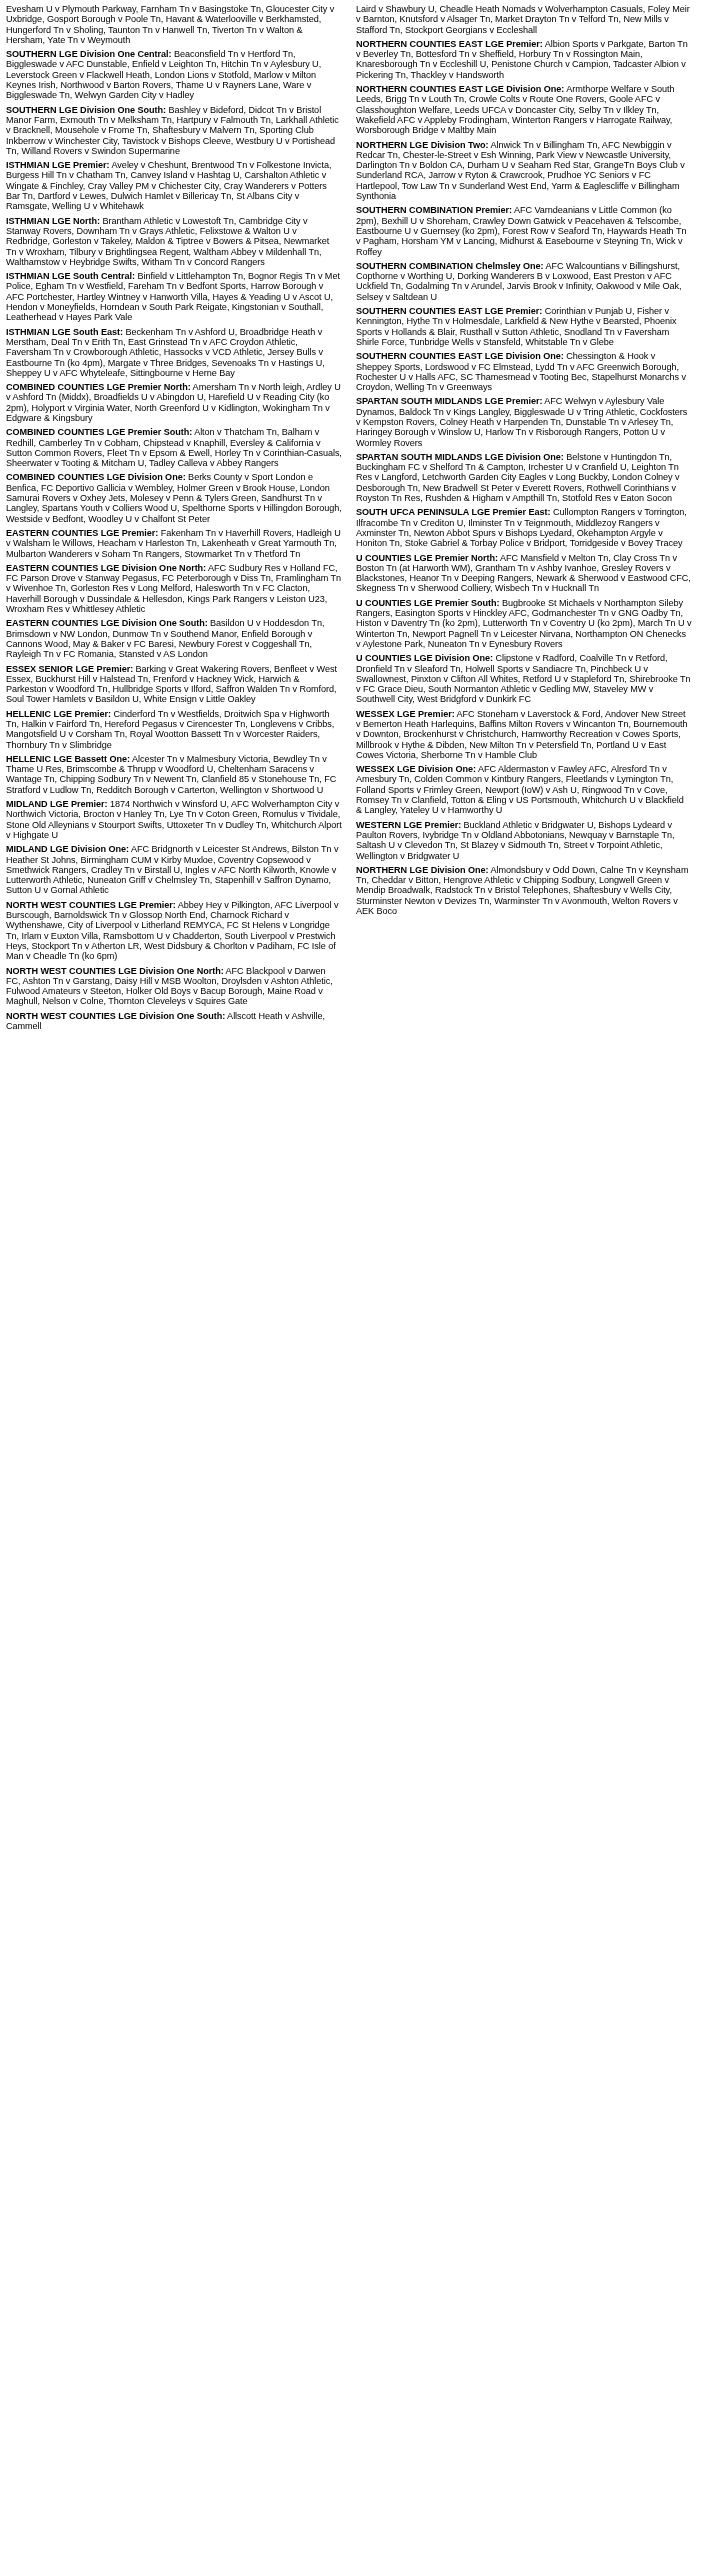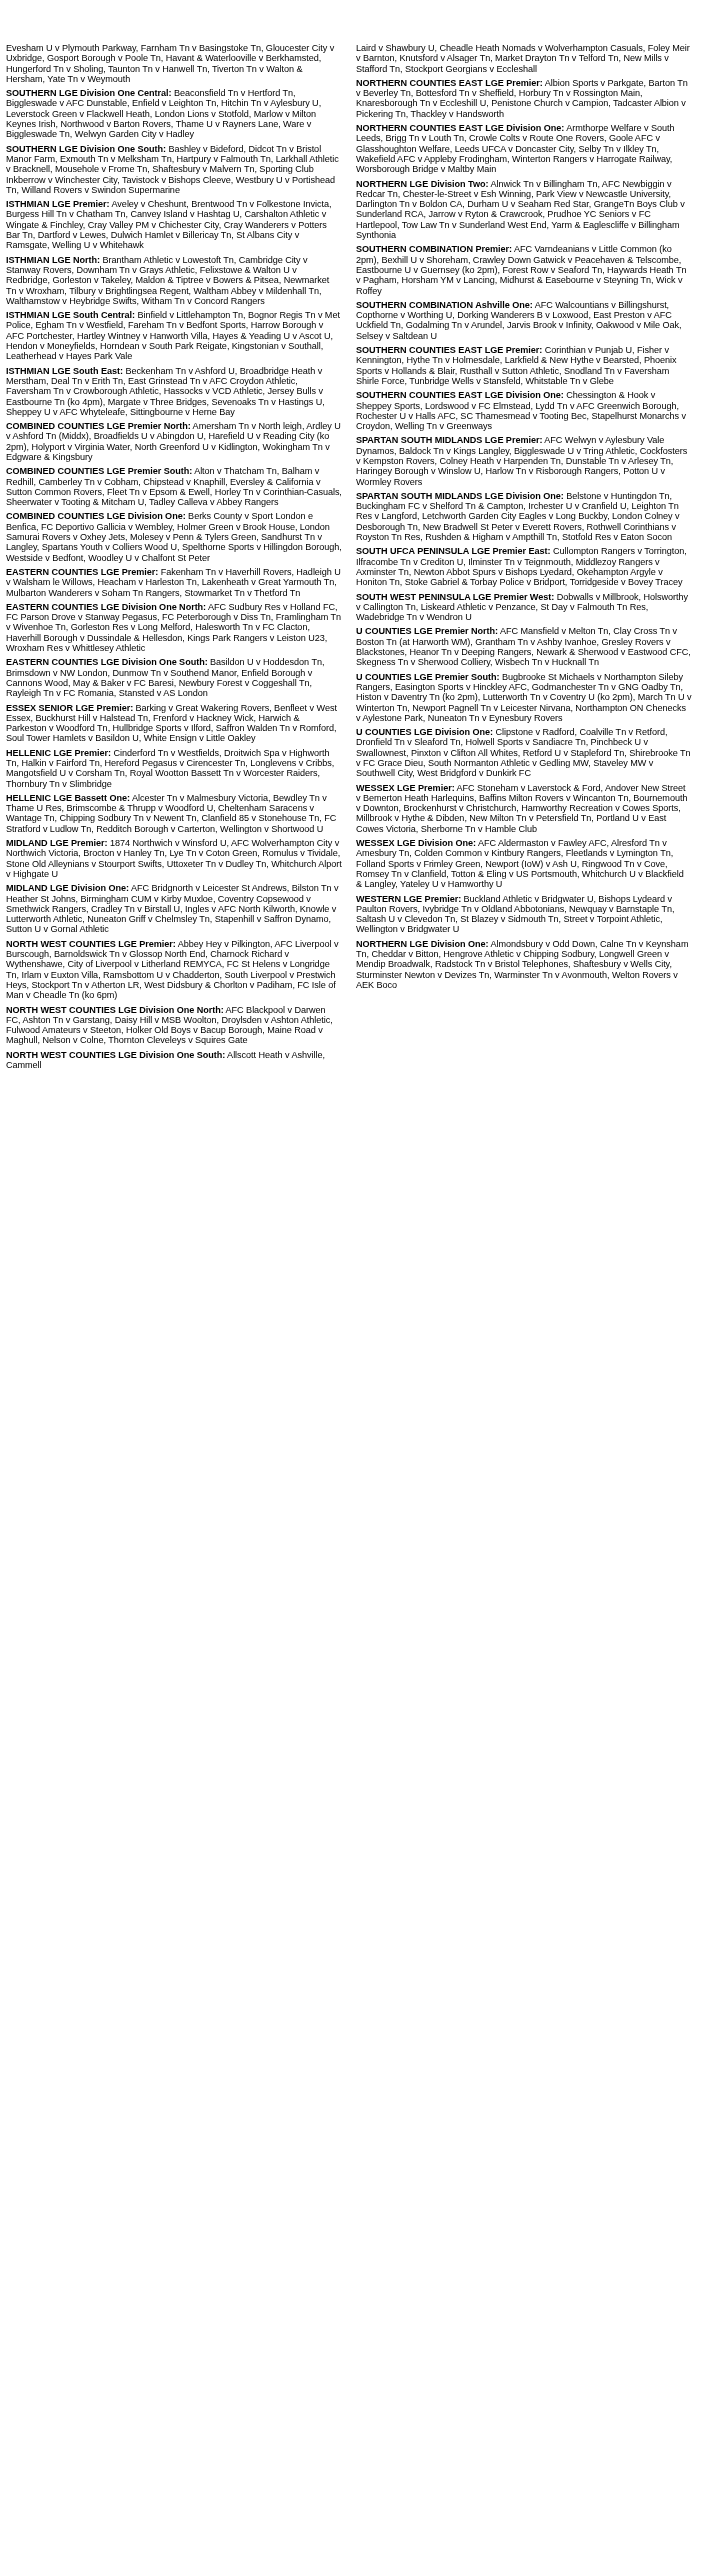--- a/index.html
+++ b/index.html
@@ -6,21 +6,20 @@
   body{
     width:711px;
     background:#ffffff;
     font-family:"Liberation Sans", sans-serif;
     color:#000000;
   }
   .page{
     width:711px;
     box-sizing:border-box;
     padding:4px 6px 10px 6px;
-    margin-top:39px;
   }
   .cols{
     display:flex;
     gap:14px;
     align-items:flex-start;
   }
   .col{
     width:336px;
     flex:0 0 336px;
   }
@@ -70,27 +69,26 @@
       <div class="block para"><span class="hdr">NORTH WEST COUNTIES LGE Division One North:</span><span class="body"> AFC Blackpool v Darwen FC, Ashton Tn v Garstang, Daisy Hill v MSB Woolton, Droylsden v Ashton Athletic, Fulwood Amateurs v Steeton, Holker Old Boys v Bacup Borough, Maine Road v Maghull, Nelson v Colne, Thornton Cleveleys v Squires Gate</span></div>
       <div class="block para"><span class="hdr">NORTH WEST COUNTIES LGE Division One South:</span><span class="body"> Allscott Heath v Ashville, Cammell</span></div>
     </div>
 
     <div class="col">
       <div class="block para"><span class="hdr"></span><span class="body">Laird v Shawbury U, Cheadle Heath Nomads v Wolverhampton Casuals, Foley Meir v Barnton, Knutsford v Alsager Tn, Market Drayton Tn v Telford Tn, New Mills v Stafford Tn, Stockport Georgians v Eccleshall</span></div>
       <div class="block para"><span class="hdr">NORTHERN COUNTIES EAST LGE Premier:</span><span class="body"> Albion Sports v Parkgate, Barton Tn v Beverley Tn, Bottesford Tn v Sheffield, Horbury Tn v Rossington Main, Knaresborough Tn v Eccleshill U, Penistone Church v Campion, Tadcaster Albion v Pickering Tn, Thackley v Handsworth</span></div>
       <div class="block para"><span class="hdr">NORTHERN COUNTIES EAST LGE Division One:</span><span class="body"> Armthorpe Welfare v South Leeds, Brigg Tn v Louth Tn, Crowle Colts v Route One Rovers, Goole AFC v Glasshoughton Welfare, Leeds UFCA v Doncaster City, Selby Tn v Ilkley Tn, Wakefield AFC v Appleby Frodingham, Winterton Rangers v Harrogate Railway, Worsborough Bridge v Maltby Main</span></div>
       <div class="block para"><span class="hdr">NORTHERN LGE Division Two:</span><span class="body"> Alnwick Tn v Billingham Tn, AFC Newbiggin v Redcar Tn, Chester-le-Street v Esh Winning, Park View v Newcastle University, Darlington Tn v Boldon CA, Durham U v Seaham Red Star, GrangeTn Boys Club v Sunderland RCA, Jarrow v Ryton &amp; Crawcrook, Prudhoe YC Seniors v FC Hartlepool, Tow Law Tn v Sunderland West End, Yarm &amp; Eaglescliffe v Billingham Synthonia</span></div>
       <div class="block para"><span class="hdr">SOUTHERN COMBINATION Premier:</span><span class="body"> AFC Varndeanians v Little Common (ko 2pm), Bexhill U v Shoreham, Crawley Down Gatwick v Peacehaven &amp; Telscombe, Eastbourne U v Guernsey (ko 2pm), Forest Row v Seaford Tn, Haywards Heath Tn v Pagham, Horsham YM v Lancing, Midhurst &amp; Easebourne v Steyning Tn, Wick v Roffey</span></div>
-      <div class="block para"><span class="hdr">SOUTHERN COMBINATION Ashville One:</span><span class="body"> AFC Walcountians v Billingshurst, Copthorne v Worthing U, Dorking Wanderers B v Loxwood, East Preston v AFC Uckfield Tn, Godalming Tn v Arundel, Jarvis Brook v Infinity, Oakwood v Mile Oak, Selsey v Saltdean U</span></div>
+      <div class="block para"><span class="hdr">SOUTHERN COMBINATION Chelmsley One:</span><span class="body"> AFC Walcountians v Billingshurst, Copthorne v Worthing U, Dorking Wanderers B v Loxwood, East Preston v AFC Uckfield Tn, Godalming Tn v Arundel, Jarvis Brook v Infinity, Oakwood v Mile Oak, Selsey v Saltdean U</span></div>
       <div class="block para"><span class="hdr">SOUTHERN COUNTIES EAST LGE Premier:</span><span class="body"> Corinthian v Punjab U, Fisher v Kennington, Hythe Tn v Holmesdale, Larkfield &amp; New Hythe v Bearsted, Phoenix Sports v Hollands &amp; Blair, Rusthall v Sutton Athletic, Snodland Tn v Faversham Shirle Force, Tunbridge Wells v Stansfeld, Whitstable Tn v Glebe</span></div>
       <div class="block para"><span class="hdr">SOUTHERN COUNTIES EAST LGE Division One:</span><span class="body"> Chessington &amp; Hook v Sheppey Sports, Lordswood v FC Elmstead, Lydd Tn v AFC Greenwich Borough, Rochester U v Halls AFC, SC Thamesmead v Tooting Bec, Stapelhurst Monarchs v Croydon, Welling Tn v Greenways</span></div>
       <div class="block para"><span class="hdr">SPARTAN SOUTH MIDLANDS LGE Premier:</span><span class="body"> AFC Welwyn v Aylesbury Vale Dynamos, Baldock Tn v Kings Langley, Biggleswade U v Tring Athletic, Cockfosters v Kempston Rovers, Colney Heath v Harpenden Tn, Dunstable Tn v Arlesey Tn, Haringey Borough v Winslow U, Harlow Tn v Risborough Rangers, Potton U v Wormley Rovers</span></div>
       <div class="block para"><span class="hdr">SPARTAN SOUTH MIDLANDS LGE Division One:</span><span class="body"> Belstone v Huntingdon Tn, Buckingham FC v Shelford Tn &amp; Campton, Irchester U v Cranfield U, Leighton Tn Res v Langford, Letchworth Garden City Eagles v Long Buckby, London Colney v Desborough Tn, New Bradwell St Peter v Everett Rovers, Rothwell Corinthians v Royston Tn Res, Rushden &amp; Higham v Ampthill Tn, Stotfold Res v Eaton Socon</span></div>
       <div class="block para"><span class="hdr">SOUTH UFCA PENINSULA LGE Premier East:</span><span class="body"> Cullompton Rangers v Torrington, Ilfracombe Tn v Crediton U, Ilminster Tn v Teignmouth, Middlezoy Rangers v Axminster Tn, Newton Abbot Spurs v Bishops Lyedard, Okehampton Argyle v Honiton Tn, Stoke Gabriel &amp; Torbay Police v Bridport, Torridgeside v Bovey Tracey</span></div>
-      <div class="block para"><span class="hdr">SOUTH WEST PENINSULA LGE Premier West:</span><span class="body"> Dobwalls v Millbrook, Holsworthy v Callington Tn, Liskeard Athletic v Penzance, St Day v Falmouth Tn Res, Wadebridge Tn v Wendron U</span></div>
       <div class="block para"><span class="hdr">U COUNTIES LGE Premier North:</span><span class="body"> AFC Mansfield v Melton Tn, Clay Cross Tn v Boston Tn (at Harworth WM), Grantham Tn v Ashby Ivanhoe, Gresley Rovers v Blackstones, Heanor Tn v Deeping Rangers, Newark &amp; Sherwood v Eastwood CFC, Skegness Tn v Sherwood Colliery, Wisbech Tn v Hucknall Tn</span></div>
       <div class="block para"><span class="hdr">U COUNTIES LGE Premier South:</span><span class="body"> Bugbrooke St Michaels v Northampton Sileby Rangers, Easington Sports v Hinckley AFC, Godmanchester Tn v GNG Oadby Tn, Histon v Daventry Tn (ko 2pm), Lutterworth Tn v Coventry U (ko 2pm), March Tn U v Winterton Tn, Newport Pagnell Tn v Leicester Nirvana, Northampton ON Chenecks v Aylestone Park, Nuneaton Tn v Eynesbury Rovers</span></div>
       <div class="block para"><span class="hdr">U COUNTIES LGE Division One:</span><span class="body"> Clipstone v Radford, Coalville Tn v Retford, Dronfield Tn v Sleaford Tn, Holwell Sports v Sandiacre Tn, Pinchbeck U v Swallownest, Pinxton v Clifton All Whites, Retford U v Stapleford Tn, Shirebrooke Tn v FC Grace Dieu, South Normanton Athletic v Gedling MW, Staveley MW v Southwell City, West Bridgford v Dunkirk FC</span></div>
       <div class="block para"><span class="hdr">WESSEX LGE Premier:</span><span class="body"> AFC Stoneham v Laverstock &amp; Ford, Andover New Street v Bemerton Heath Harlequins, Baffins Milton Rovers v Wincanton Tn, Bournemouth v Downton, Brockenhurst v Christchurch, Hamworthy Recreation v Cowes Sports, Millbrook v Hythe &amp; Dibden, New Milton Tn v Petersfield Tn, Portland U v East Cowes Victoria, Sherborne Tn v Hamble Club</span></div>
       <div class="block para"><span class="hdr">WESSEX LGE Division One:</span><span class="body"> AFC Aldermaston v Fawley AFC, Alresford Tn v Amesbury Tn, Colden Common v Kintbury Rangers, Fleetlands v Lymington Tn, Folland Sports v Frimley Green, Newport (IoW) v Ash U, Ringwood Tn v Cove, Romsey Tn v Clanfield, Totton &amp; Eling v US Portsmouth, Whitchurch U v Blackfield &amp; Langley, Yateley U v Hamworthy U</span></div>
       <div class="block para"><span class="hdr">WESTERN LGE Premier:</span><span class="body"> Buckland Athletic v Bridgwater U, Bishops Lydeard v Paulton Rovers, Ivybridge Tn v Oldland Abbotonians, Newquay v Barnstaple Tn, Saltash U v Clevedon Tn, St Blazey v Sidmouth Tn, Street v Torpoint Athletic, Wellington v Bridgwater U</span></div>
       <div class="block para"><span class="hdr">NORTHERN LGE Division One:</span><span class="body"> Almondsbury v Odd Down, Calne Tn v Keynsham Tn, Cheddar v Bitton, Hengrove Athletic v Chipping Sodbury, Longwell Green v Mendip Broadwalk, Radstock Tn v Bristol Telephones, Shaftesbury v Wells City, Sturminster Newton v Devizes Tn, Warminster Tn v Avonmouth, Welton Rovers v AEK Boco</span></div>
     </div>
 
   </div>

